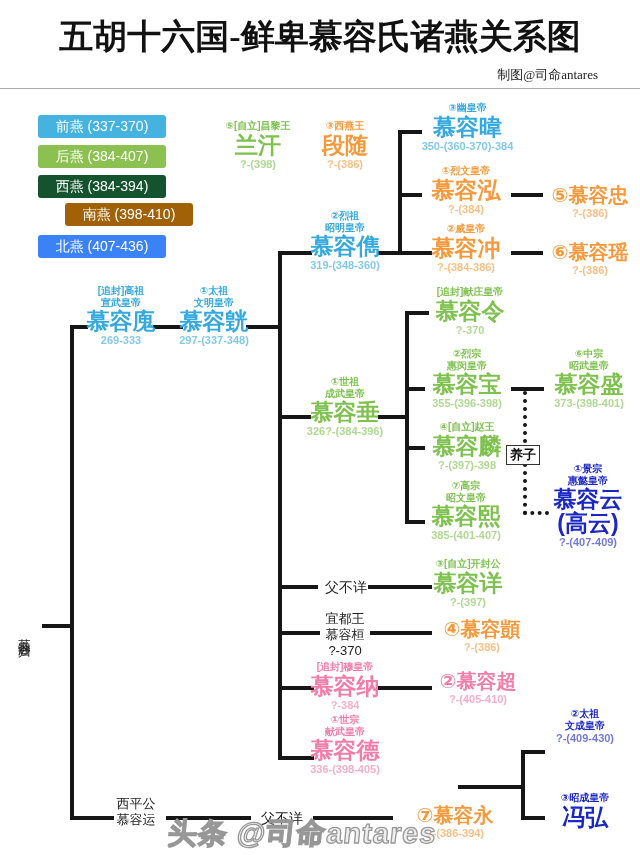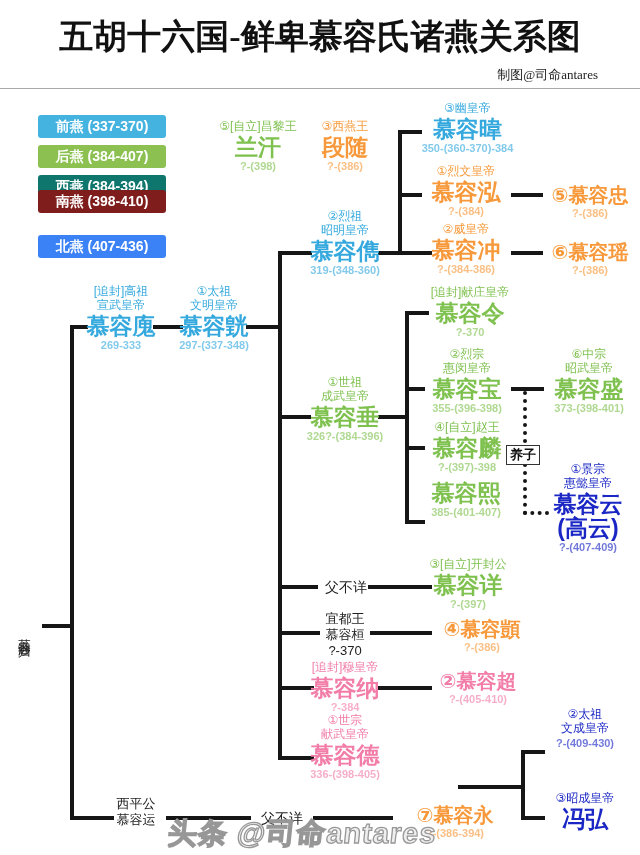--- a/index.html
+++ b/index.html
@@ -4,23 +4,23 @@
 <style>
   *{box-sizing:border-box;margin:0;padding:0}
   body{background:#fff;font-family:"Liberation Sans","DejaVu Sans",sans-serif}
   .page{position:relative;width:640px;height:855px;background:#fff;overflow:hidden}
   .title{position:absolute;top:14px;left:0;width:100%;text-align:center;
          font-family:"Liberation Serif","DejaVu Serif",serif;font-size:34px;font-weight:700;color:#111}
   .credit{position:absolute;top:66px;right:42px;font-family:"Liberation Serif","DejaVu Serif",serif;
           font-size:13px;color:#222}
   .hr{position:absolute;left:0;top:88px;width:640px;height:1px;background:#a9a9a9}
   .legend-item{position:absolute;left:38px;width:128px;height:23px;border-radius:3px;color:#fff;
-          font-weight:700;font-size:14px;line-height:23px;text-align:center}
+          font-weight:400;font-size:14px;line-height:23px;text-align:center}
   .node{position:absolute;text-align:center;line-height:1.15}
-  .nt{font-size:12px;font-weight:400;white-space:pre-line}
+  .nt{font-size:10px;font-weight:700;white-space:pre-line}
   .nn{font-size:23px;font-weight:700;white-space:pre-line;line-height:1.05;margin-top:1px}
   .nn.sm{font-size:20px}
   .nd{font-size:11px;font-weight:700;opacity:.62;margin-top:1px}
   .c-qian{color:#35a9de}
   .c-hou{color:#7fc14f}
   .c-xi{color:#f7993a}
   .c-nan{color:#f27da8}
   .c-bei{color:#1b27c4}
   .plain{position:absolute;color:#222;font-weight:400;text-align:center;white-space:pre-line;
          font-size:13px;line-height:1.22}
@@ -38,22 +38,22 @@
 <body>
 
 <div class="page">
 
   <div class="title">五胡十六国-鲜卑慕容氏诸燕关系图</div>
   <div class="credit">制图@司命antares</div>
   <div class="hr"></div>
 
   <div class="legend-item" style="top: 115px; background: rgb(69, 179, 224);">前燕 (337-370)</div>
   <div class="legend-item" style="top: 145px; background: rgb(140, 193, 82);">后燕 (384-407)</div>
-  <div class="legend-item" style="top: 175px; background: #0f766e;">西燕 (384-394)</div>
-  <div class="legend-item" style="top: 190px; background: #7f1d1d;">南燕 (398-410)</div>
+  <div class="legend-item" style="top: 175px; background: #14532d;">西燕 (384-394)</div>
+  <div class="legend-item" style="top: 203px; background: #a16207; margin-left: 27px;">南燕 (398-410)</div>
   <div class="legend-item" style="top: 235px; background: #3b82f6;">北燕 (407-436)</div>
 
   <div class="hl" style="left:42px;top:624px;width:30px"></div>
   <div class="vl" style="left:70px;top:325px;height:495px"></div>
   <div class="hl" style="left:70px;top:325px;width:18px"></div>
   <div class="hl" style="left:153px;top:325px;width:30px"></div>
   <div class="hl" style="left:246px;top:325px;width:36px"></div>
   <div class="vl" style="left:278px;top:251px;height:509px"></div>
   <div class="hl" style="left:278px;top:251px;width:34px"></div>
   <div class="hl" style="left:378px;top:251px;width:24px"></div>
@@ -162,20 +162,22 @@
 成武皇帝</div>
     <div class="nn">慕容垂</div>
     <div class="nd">326?-(384-396)</div>
   </div>
   <div class="node c-hou" style="left:407px;top:421px;width:120px">
     <div class="nt">④[自立]赵王</div>
     <div class="nn">慕容麟</div>
     <div class="nd">?-(397)-398</div>
   </div>
   <div class="node c-hou" style="left:411px;top:480px;width:110px">
+    <div class="nt">⑦高宗
+昭文皇帝</div>
     <div class="nn">慕容熙</div>
     <div class="nd">385-(401-407)</div>
   </div>
   <div class="node c-bei" style="left:533px;top:463px;width:110px">
     <div class="nt">①景宗
 惠懿皇帝</div>
     <div class="nn">慕容云
 (高云)</div>
     <div class="nd">?-(407-409)</div>
   </div>

